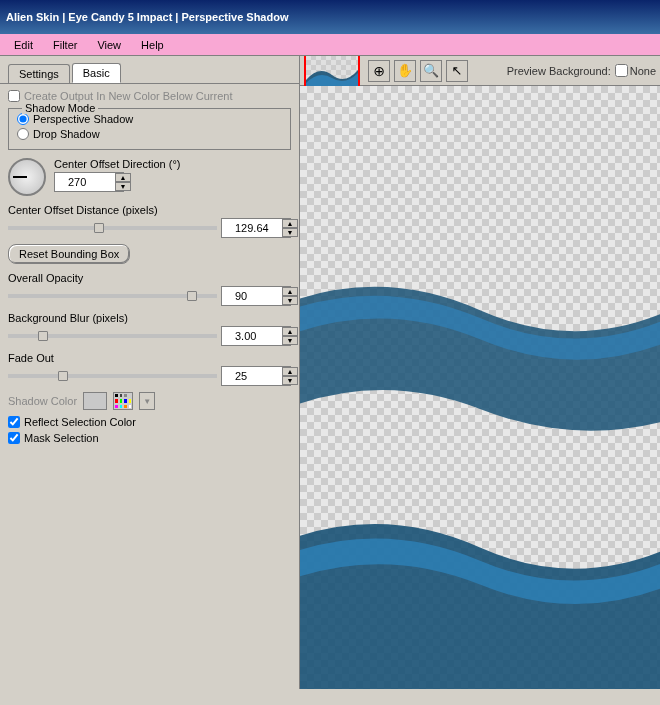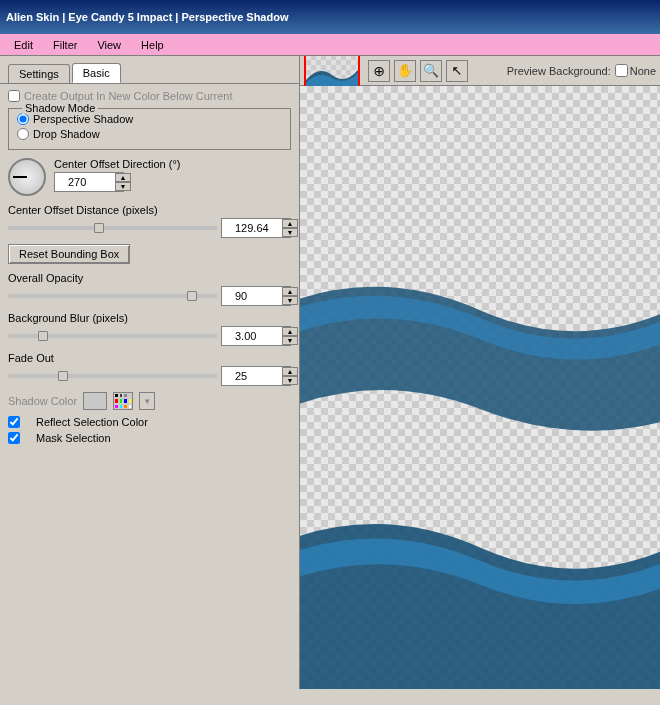--- a/index.html
+++ b/index.html
@@ -200,21 +200,21 @@
       background: #d4d0c8;
       border: 1px solid #808080;
       border-radius: 1px;
       cursor: pointer;
     }
 
     
     .reset-btn {
       background: #d4d0c8;
       border: 1px solid #808080;
-      border-radius: 0;
+      border-radius: 8px;
       padding: 3px 10px;
       cursor: pointer;
       font-size: 11px;
       margin-bottom: 8px;
       box-shadow: 1px 1px 0 white inset, -1px -1px 0 #808080 inset;
     }
 
     
     .color-row {
       display: flex;
@@ -249,21 +249,21 @@
       align-items: center;
       justify-content: center;
       cursor: pointer;
       font-size: 8px;
     }
 
     
     .check-row {
       display: flex;
       align-items: center;
-      gap: 16px;
+      gap: 4px;
       margin-bottom: 4px;
     }
     .check-row input[type="checkbox"] { width: 12px; height: 12px; }
 
     
     .right-panel {
       flex: 1;
       background: #c0c0c0;
       position: relative;
       overflow: hidden;

